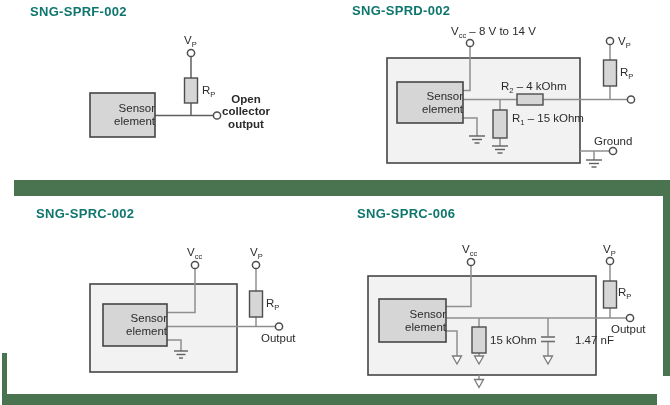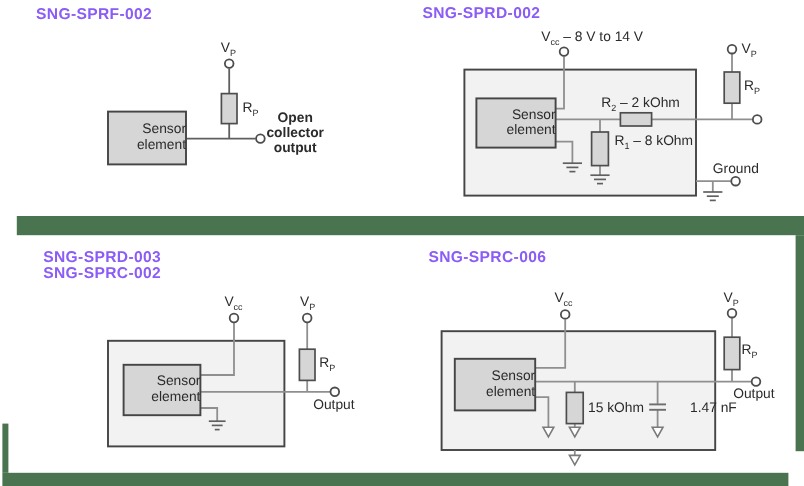--- a/index.html
+++ b/index.html
@@ -2,21 +2,21 @@
 <html><head>
 <meta charset="utf-8">
 <style>
   html,body{margin:0;padding:0;background:#ffffff;}
   .canvas{
     position:relative;width:670px;height:405px;background:#ffffff;overflow:hidden;
     font-family:"Liberation Sans",sans-serif;color:#2b2b2b;
   }
   svg.gfx{position:absolute;left:0;top:0;}
   .green{position:absolute;background:#4a7350;}
-  .ttl{position:absolute;font-size:13px;font-weight:bold;letter-spacing:0.3px;color:#8b5cf6;line-height:16px;white-space:nowrap;}
+  .ttl{position:absolute;font-size:13px;font-weight:bold;letter-spacing:0.3px;color:#0f766e;line-height:16px;white-space:nowrap;}
   .ttl.tight{line-height:14px;}
   .lbl{position:absolute;font-size:11.5px;color:#2b2b2b;white-space:nowrap;line-height:12px;}
   .lbl sub{font-size:7.5px;line-height:0;}
   .sensor-label{
     position:absolute;display:flex;align-items:center;justify-content:center;
     text-align:right;font-size:11.5px;line-height:13px;color:#2b2b2b;
   }
   .wrap{white-space:normal;text-align:center;line-height:12.3px;}
 </style>
 </head>
@@ -152,35 +152,34 @@
   <div class="ttl" style="left:352px;top:3px;">
     <div>SNG-SPRD-002</div>
   </div>
   <div class="lbl" style="left:451px;top:25px;">
     <span>V</span><sub>cc</sub><span> – 8 V to 14 V</span>
   </div>
   <div class="sensor-label" style="left:397px;top:82px;width:66px;height:41px;">
       <span>Sensor element</span>
     </div>
   <div class="lbl" style="left:501px;top:80px;">
-    <span>R</span><sub>2</sub><span> – 2 kOhm</span>
+    <span>R</span><sub>2</sub><span> – 4 kOhm</span>
   </div>
   <div class="lbl" style="left:512px;top:112px;">
-    <span>R</span><sub>1</sub><span> – 8 kOhm</span>
+    <span>R</span><sub>1</sub><span> – 15 kOhm</span>
   </div>
   <div class="lbl" style="left:618px;top:35px;">
     <span>V</span><sub>P</sub>
   </div>
   <div class="lbl" style="left:620px;top:66px;">
     <span>R</span><sub>P</sub>
   </div>
   <div class="lbl" style="left:594px;top:135px;">Ground</div>
 
   <div class="ttl tight" style="left:36px;top:207px;">
-    <div>SNG-SPRD-003</div>
     <div>SNG-SPRC-002</div>
   </div>
   <div class="lbl" style="left:187px;top:246px;">
     <span>V</span><sub>cc</sub>
   </div>
   <div class="lbl" style="left:250px;top:246px;">
     <span>V</span><sub>P</sub>
   </div>
   <div class="sensor-label" style="left:103px;top:304px;width:64px;height:42px;">
       <span>Sensor element</span>

